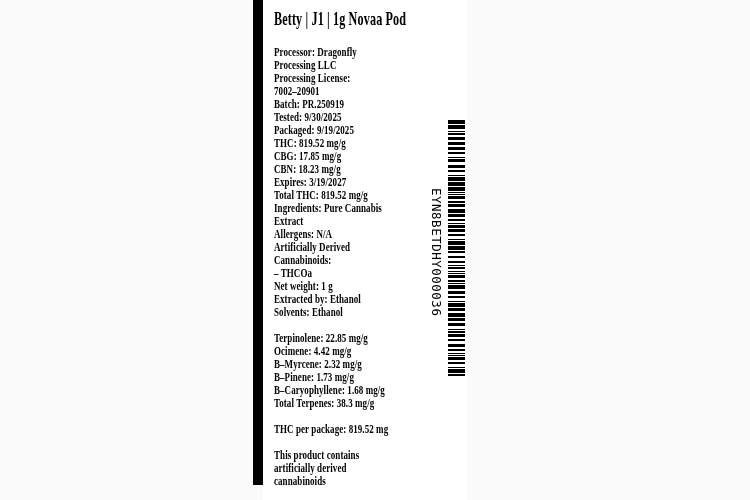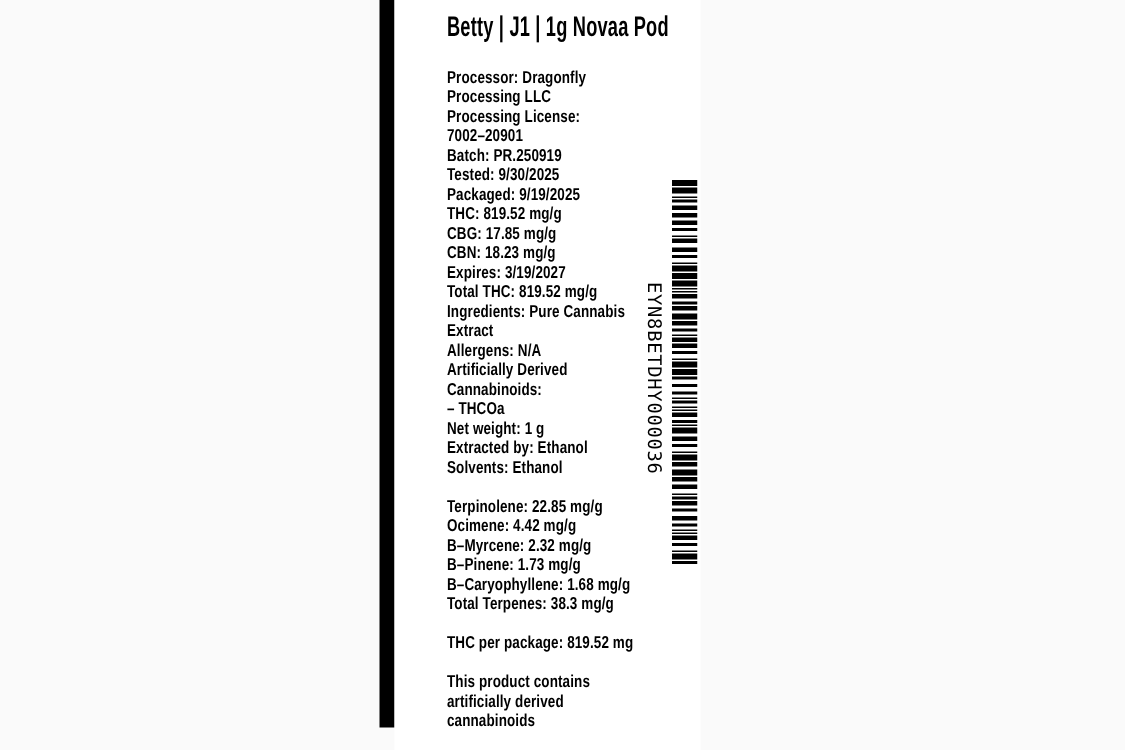--- a/index.html
+++ b/index.html
@@ -12,21 +12,21 @@
   .stage{
     position:relative;width:750px;height:500px;background:var(--page-bg);overflow:hidden;
   }
   .panel{
     position:absolute;left:263px;top:0;width:204px;height:500px;background:var(--label-bg);
   }
   .edge-bar{
     position:absolute;left:253px;top:0;width:10px;height:485px;background:var(--ink);
   }
   .content{
-    position:absolute;left:35px;top:8px;width:260px;color:var(--ink);
+    position:absolute;left:11px;top:8px;width:260px;color:var(--ink);font-family:Liberation Serif, serif;
   }
   .title{
     margin:0 0 16px 0;
     font-size:19px;font-weight:700;line-height:22px;white-space:nowrap;
     transform:scaleX(0.64);transform-origin:0 0;
     letter-spacing:0.2px;
   }
   .sections{
     transform:scaleX(0.78);transform-origin:0 0;width:170%;
   }

